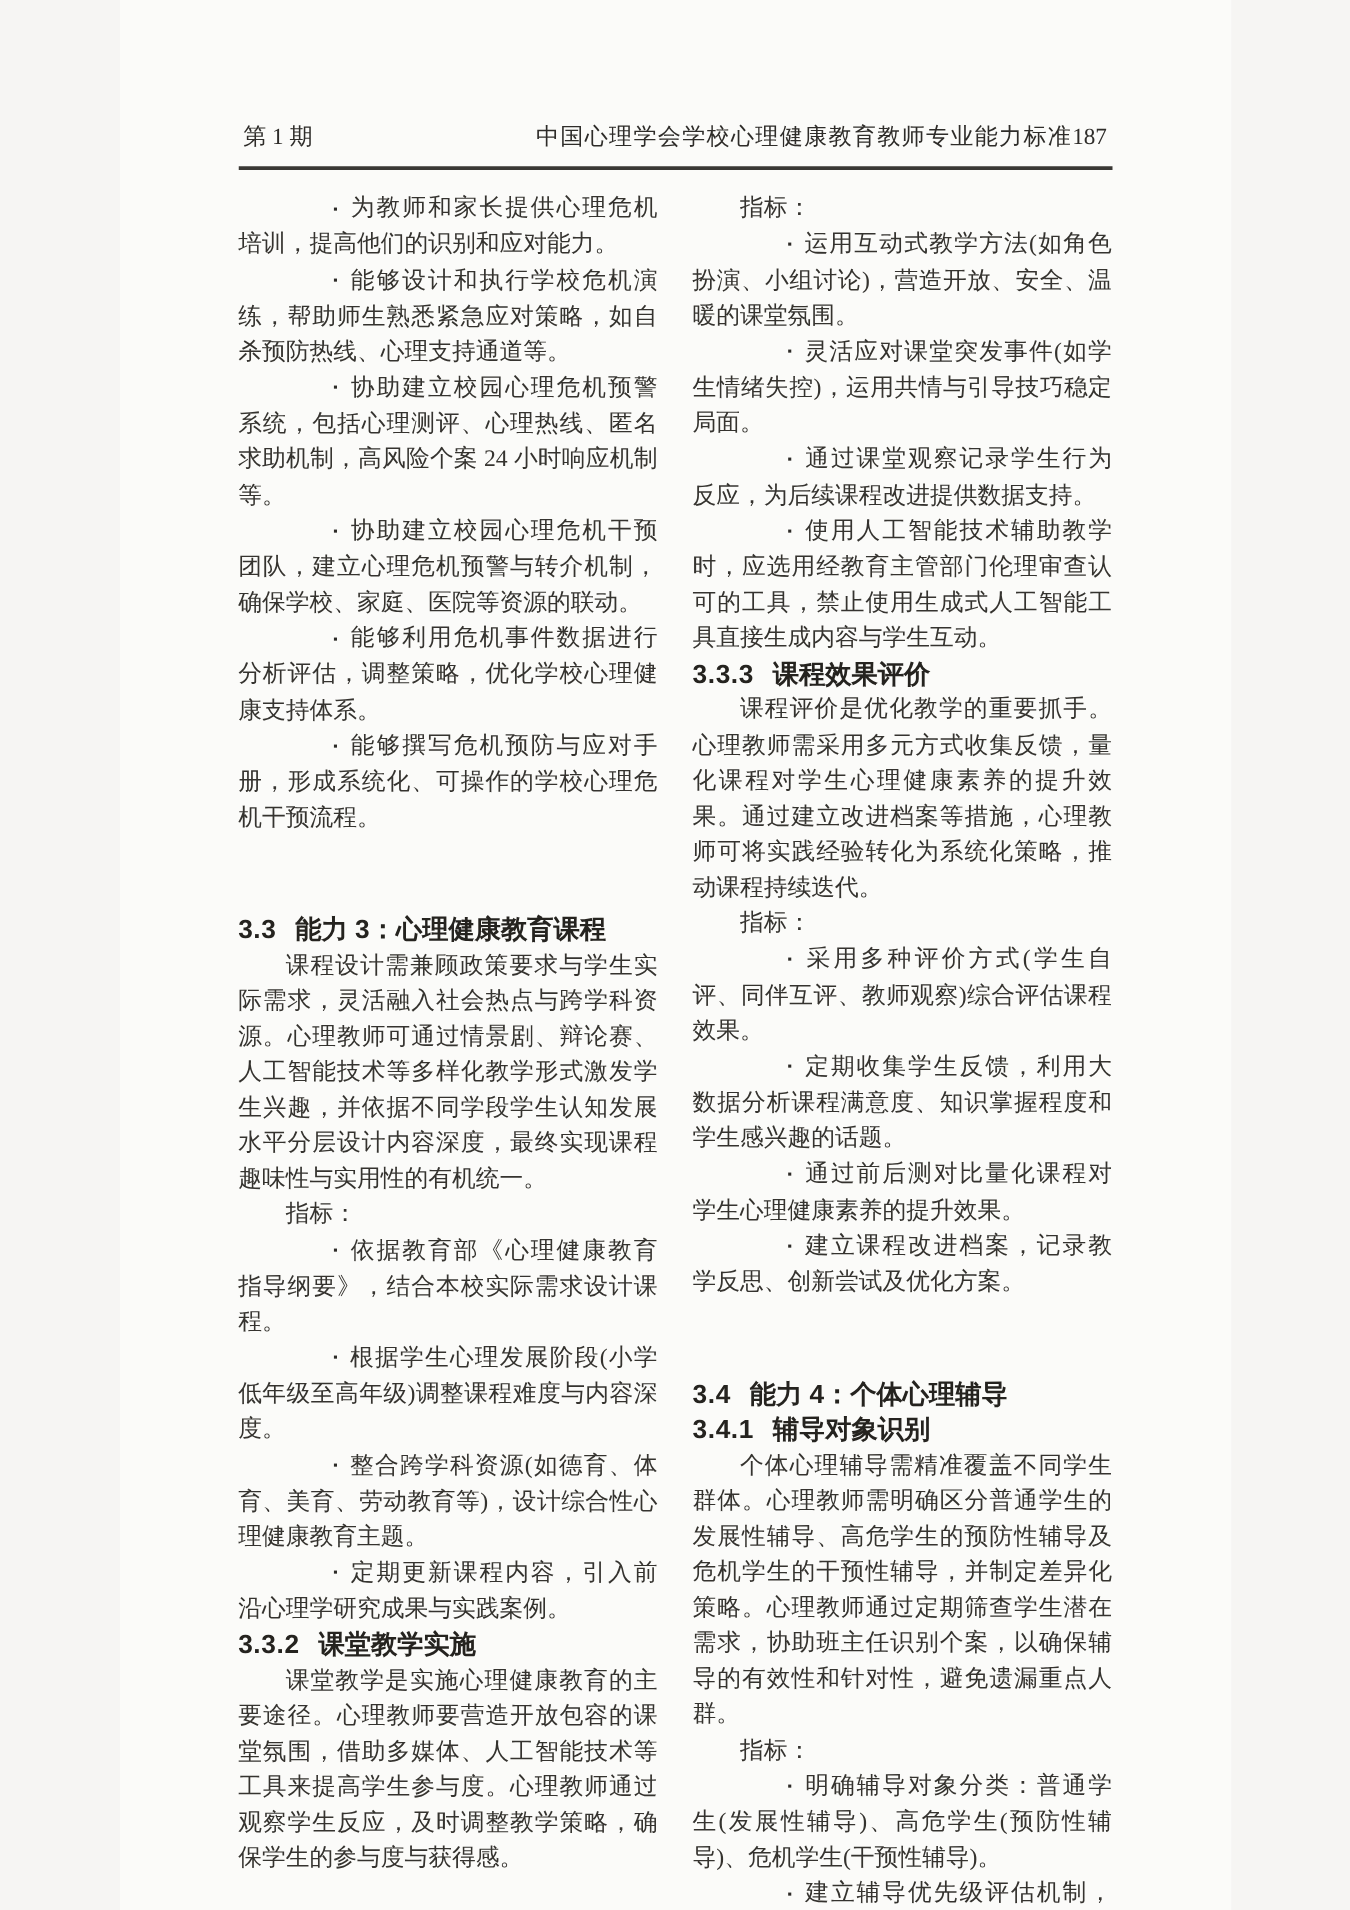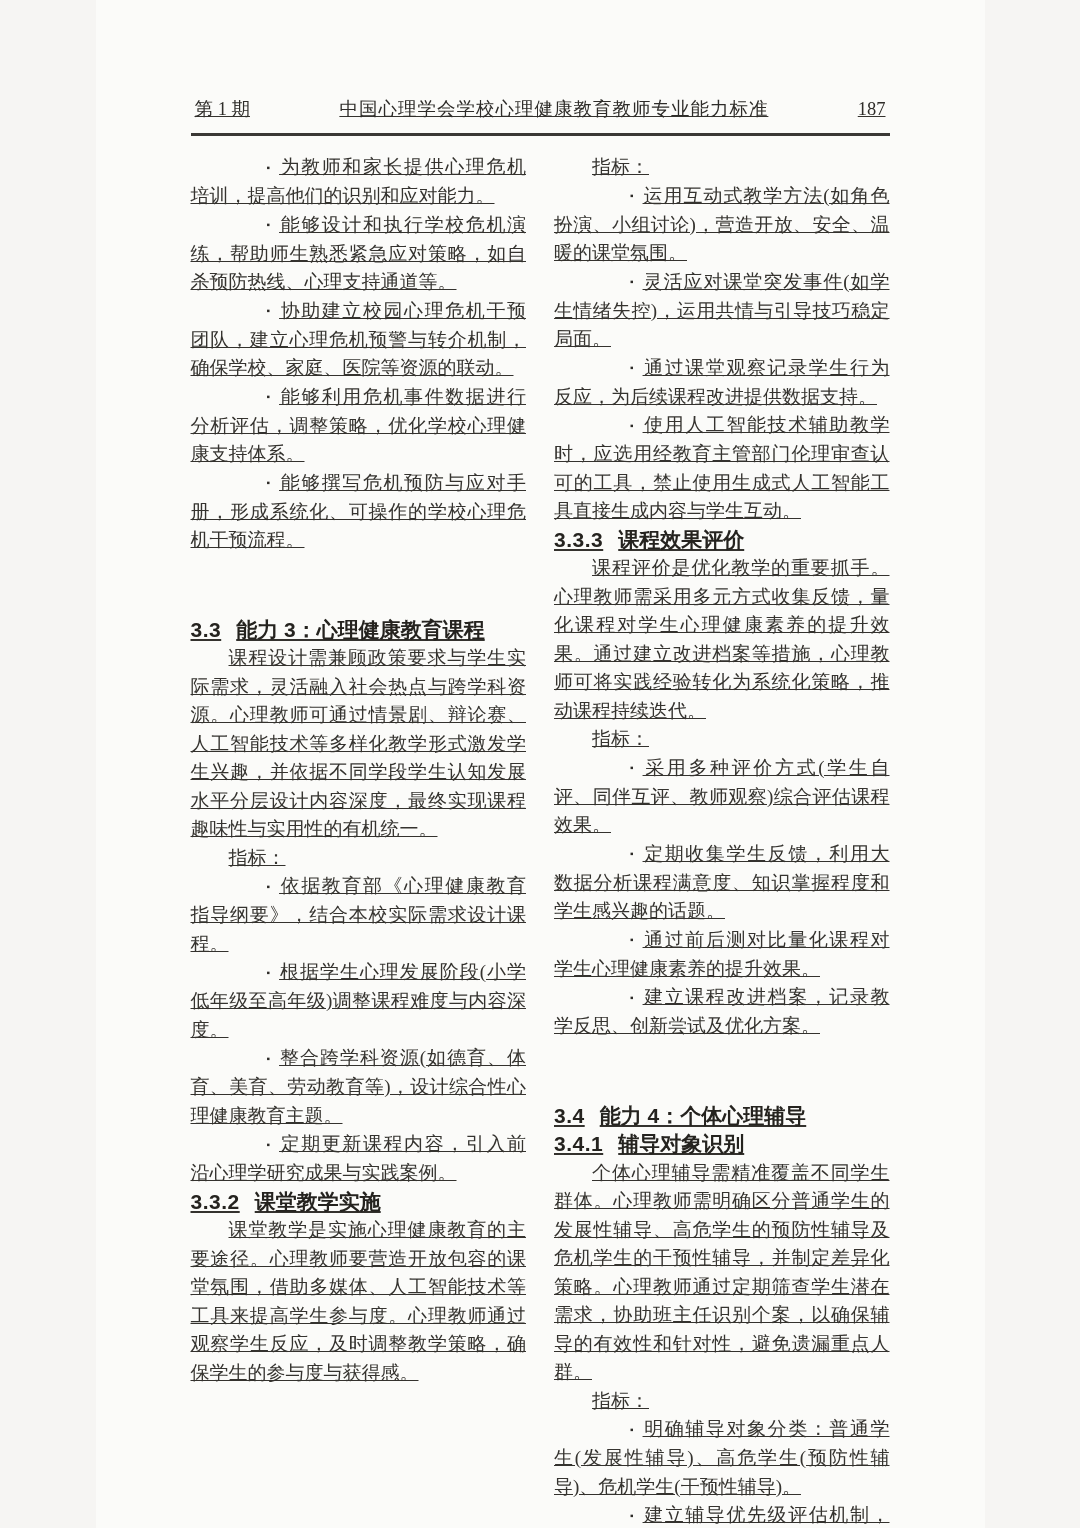--- a/index.html
+++ b/index.html
@@ -9,34 +9,33 @@
   }
   .page {
     position: relative;
     width: 889px;
     height: 1528px;
     margin: 0 auto;
     background: #fbfbf9;
     color: #34322e;
     padding: 96px 95px 0 95px;
     overflow: hidden;
-    text-decoration: underline;
   }
   .page-header {
     display: flex;
     align-items: baseline;
     font-size: 18.5px;
     color: #2e2c29;
     padding: 0 4px 12px 4px;
     border-bottom: 3px solid #3a3835;
   }
   .page-header .issue { white-space: nowrap; }
   .page-header .running-title {
     flex: 1;
-    text-align: center;
+    text-align: right;
     letter-spacing: 1px;
     white-space: nowrap;
   }
   .page-header .pageno { white-space: nowrap; }
   .columns {
     display: flex;
     gap: 28px;
     margin-top: 17px;
   }
   .column {
@@ -72,20 +71,21 @@
 <div class="page">
   <div class="page-header">
     <span class="issue">第 1 期</span>
     <span class="running-title">中国心理学会学校心理健康教育教师专业能力标准</span>
     <span class="pageno">187</span>
   </div>
   <div class="columns">
     <div class="column">
         <p class="blk bullet"><span class="bmark">▪</span>为教师和家长提供心理危机培训，提高他们的识别和应对能力。</p>
         <p class="blk bullet"><span class="bmark">▪</span>能够设计和执行学校危机演练，帮助师生熟悉紧急应对策略，如自杀预防热线、心理支持通道等。</p>
+        <p class="blk bullet"><span class="bmark">▪</span>协助建立校园心理危机预警系统，包括心理测评、心理热线、匿名求助机制，高风险个案 24 小时响应机制等。</p>
         <p class="blk bullet"><span class="bmark">▪</span>协助建立校园心理危机干预团队，建立心理危机预警与转介机制，确保学校、家庭、医院等资源的联动。</p>
         <p class="blk bullet"><span class="bmark">▪</span>能够利用危机事件数据进行分析评估，调整策略，优化学校心理健康支持体系。</p>
         <p class="blk bullet"><span class="bmark">▪</span>能够撰写危机预防与应对手册，形成系统化、可操作的学校心理危机干预流程。</p>
         <p class="blk h1"><span class="hnum">3.3</span>能力 3：心理健康教育课程</p>
         <p class="blk para">课程设计需兼顾政策要求与学生实际需求，灵活融入社会热点与跨学科资源。心理教师可通过情景剧、辩论赛、人工智能技术等多样化教学形式激发学生兴趣，并依据不同学段学生认知发展水平分层设计内容深度，最终实现课程趣味性与实用性的有机统一。</p>
         <p class="blk label">指标：</p>
         <p class="blk bullet"><span class="bmark">▪</span>依据教育部《心理健康教育指导纲要》，结合本校实际需求设计课程。</p>
         <p class="blk bullet"><span class="bmark">▪</span>根据学生心理发展阶段(小学低年级至高年级)调整课程难度与内容深度。</p>
         <p class="blk bullet"><span class="bmark">▪</span>整合跨学科资源(如德育、体育、美育、劳动教育等)，设计综合性心理健康教育主题。</p>
         <p class="blk bullet"><span class="bmark">▪</span>定期更新课程内容，引入前沿心理学研究成果与实践案例。</p>

